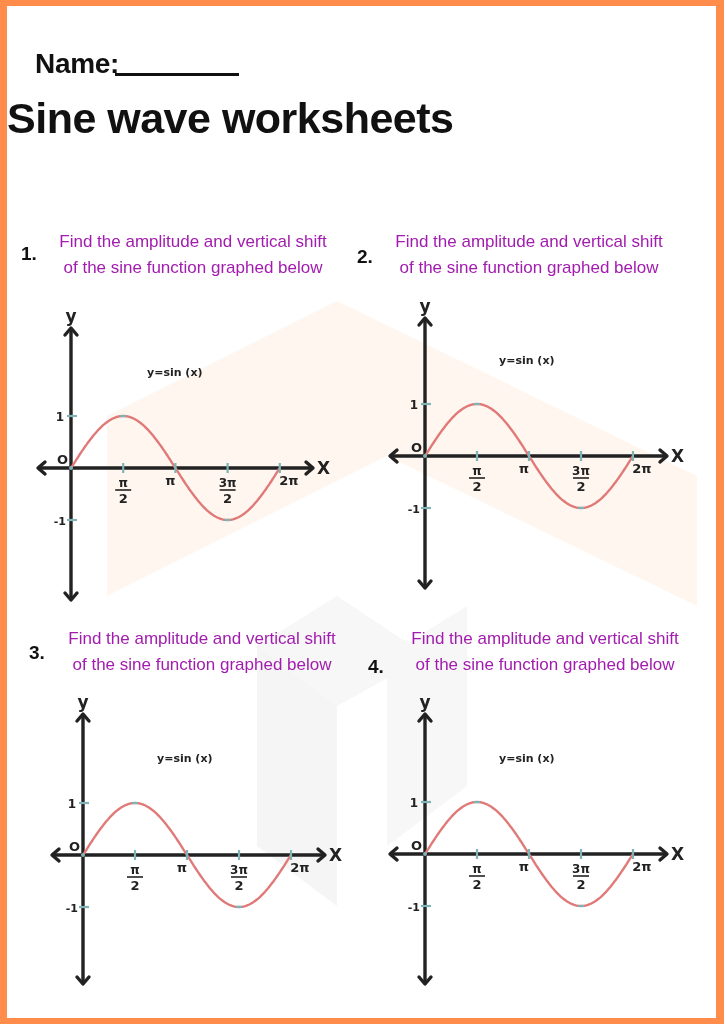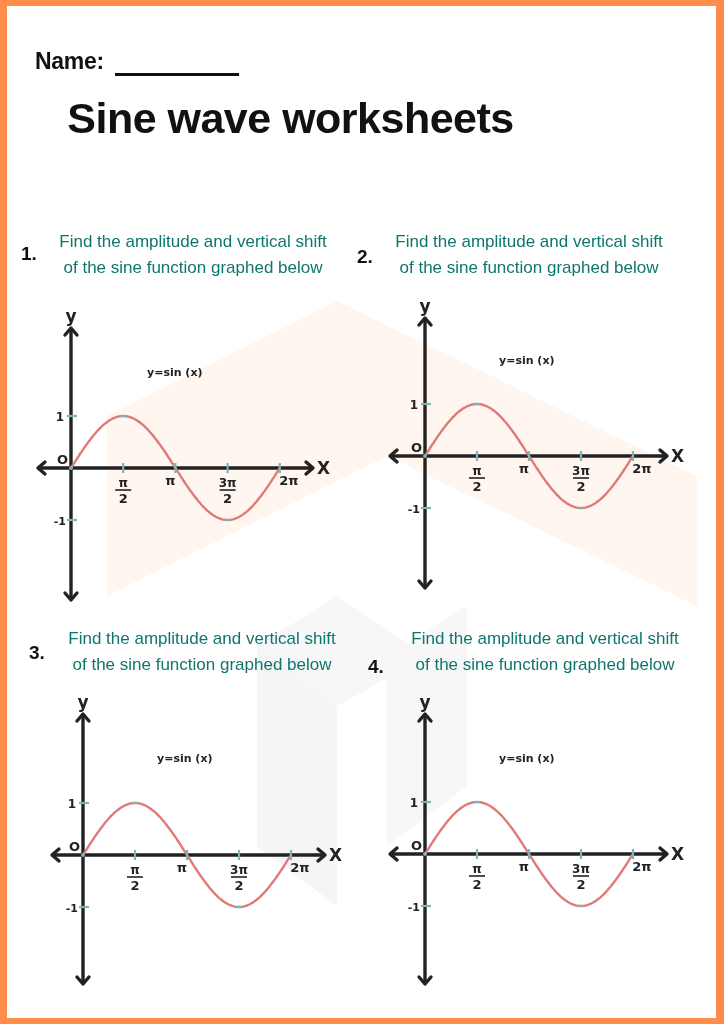--- a/index.html
+++ b/index.html
@@ -7,32 +7,32 @@
     width: 724px; height: 1024px; position: relative; overflow: hidden;
     background: #ff8c4a;
     font-family: "Liberation Sans", "DejaVu Sans", sans-serif;
     color: #111;
   }
   .page {
     position: absolute; left: 7px; top: 6px; width: 709px; height: 1012px;
     background: #ffffff; overflow: hidden;
   }
   .watermark { position: absolute; left: 0; top: 0; width: 709px; height: 1012px; pointer-events: none; }
-  .name-row { position: absolute; left: 28px; top: 42px; font-size: 23px; font-weight: bold; letter-spacing: -0.3px; }
+  .name-row { position: absolute; left: 28px; top: 42px; font-size: 28px; font-weight: bold; letter-spacing: -0.3px; }
   .name-line { position: absolute; left: 108px; top: 67px; width: 124px; height: 0; border-top: 3px solid #111; }
   .title {
-    position: absolute; left: 0; width: 567px; top: 88px; text-align: center;
+    position: absolute; left: 0; width: 567px; top: 88px; 
     font-size: 43px; font-weight: bold; letter-spacing: -0.5px;
   }
   .subtitle {
     position: absolute; left: 20px; top: 170px; font-size: 20px; font-weight: bold; letter-spacing: -0.4px;
   }
   .q-num { position: absolute; font-size: 19px; font-weight: bold; }
   .q-text {
-    position: absolute; font-size: 17px; line-height: 26px; text-align: center; color: #0f766e;
+    position: absolute; font-size: 17px; line-height: 26px; text-align: center; color: #a21caf;
     white-space: nowrap;
   }
   .graph { position: absolute; left: 0; top: 0; }
   svg text { font-family: "DejaVu Sans", sans-serif; }
 </style>
 </head>
 <body>
 
 <div class="page">
 

